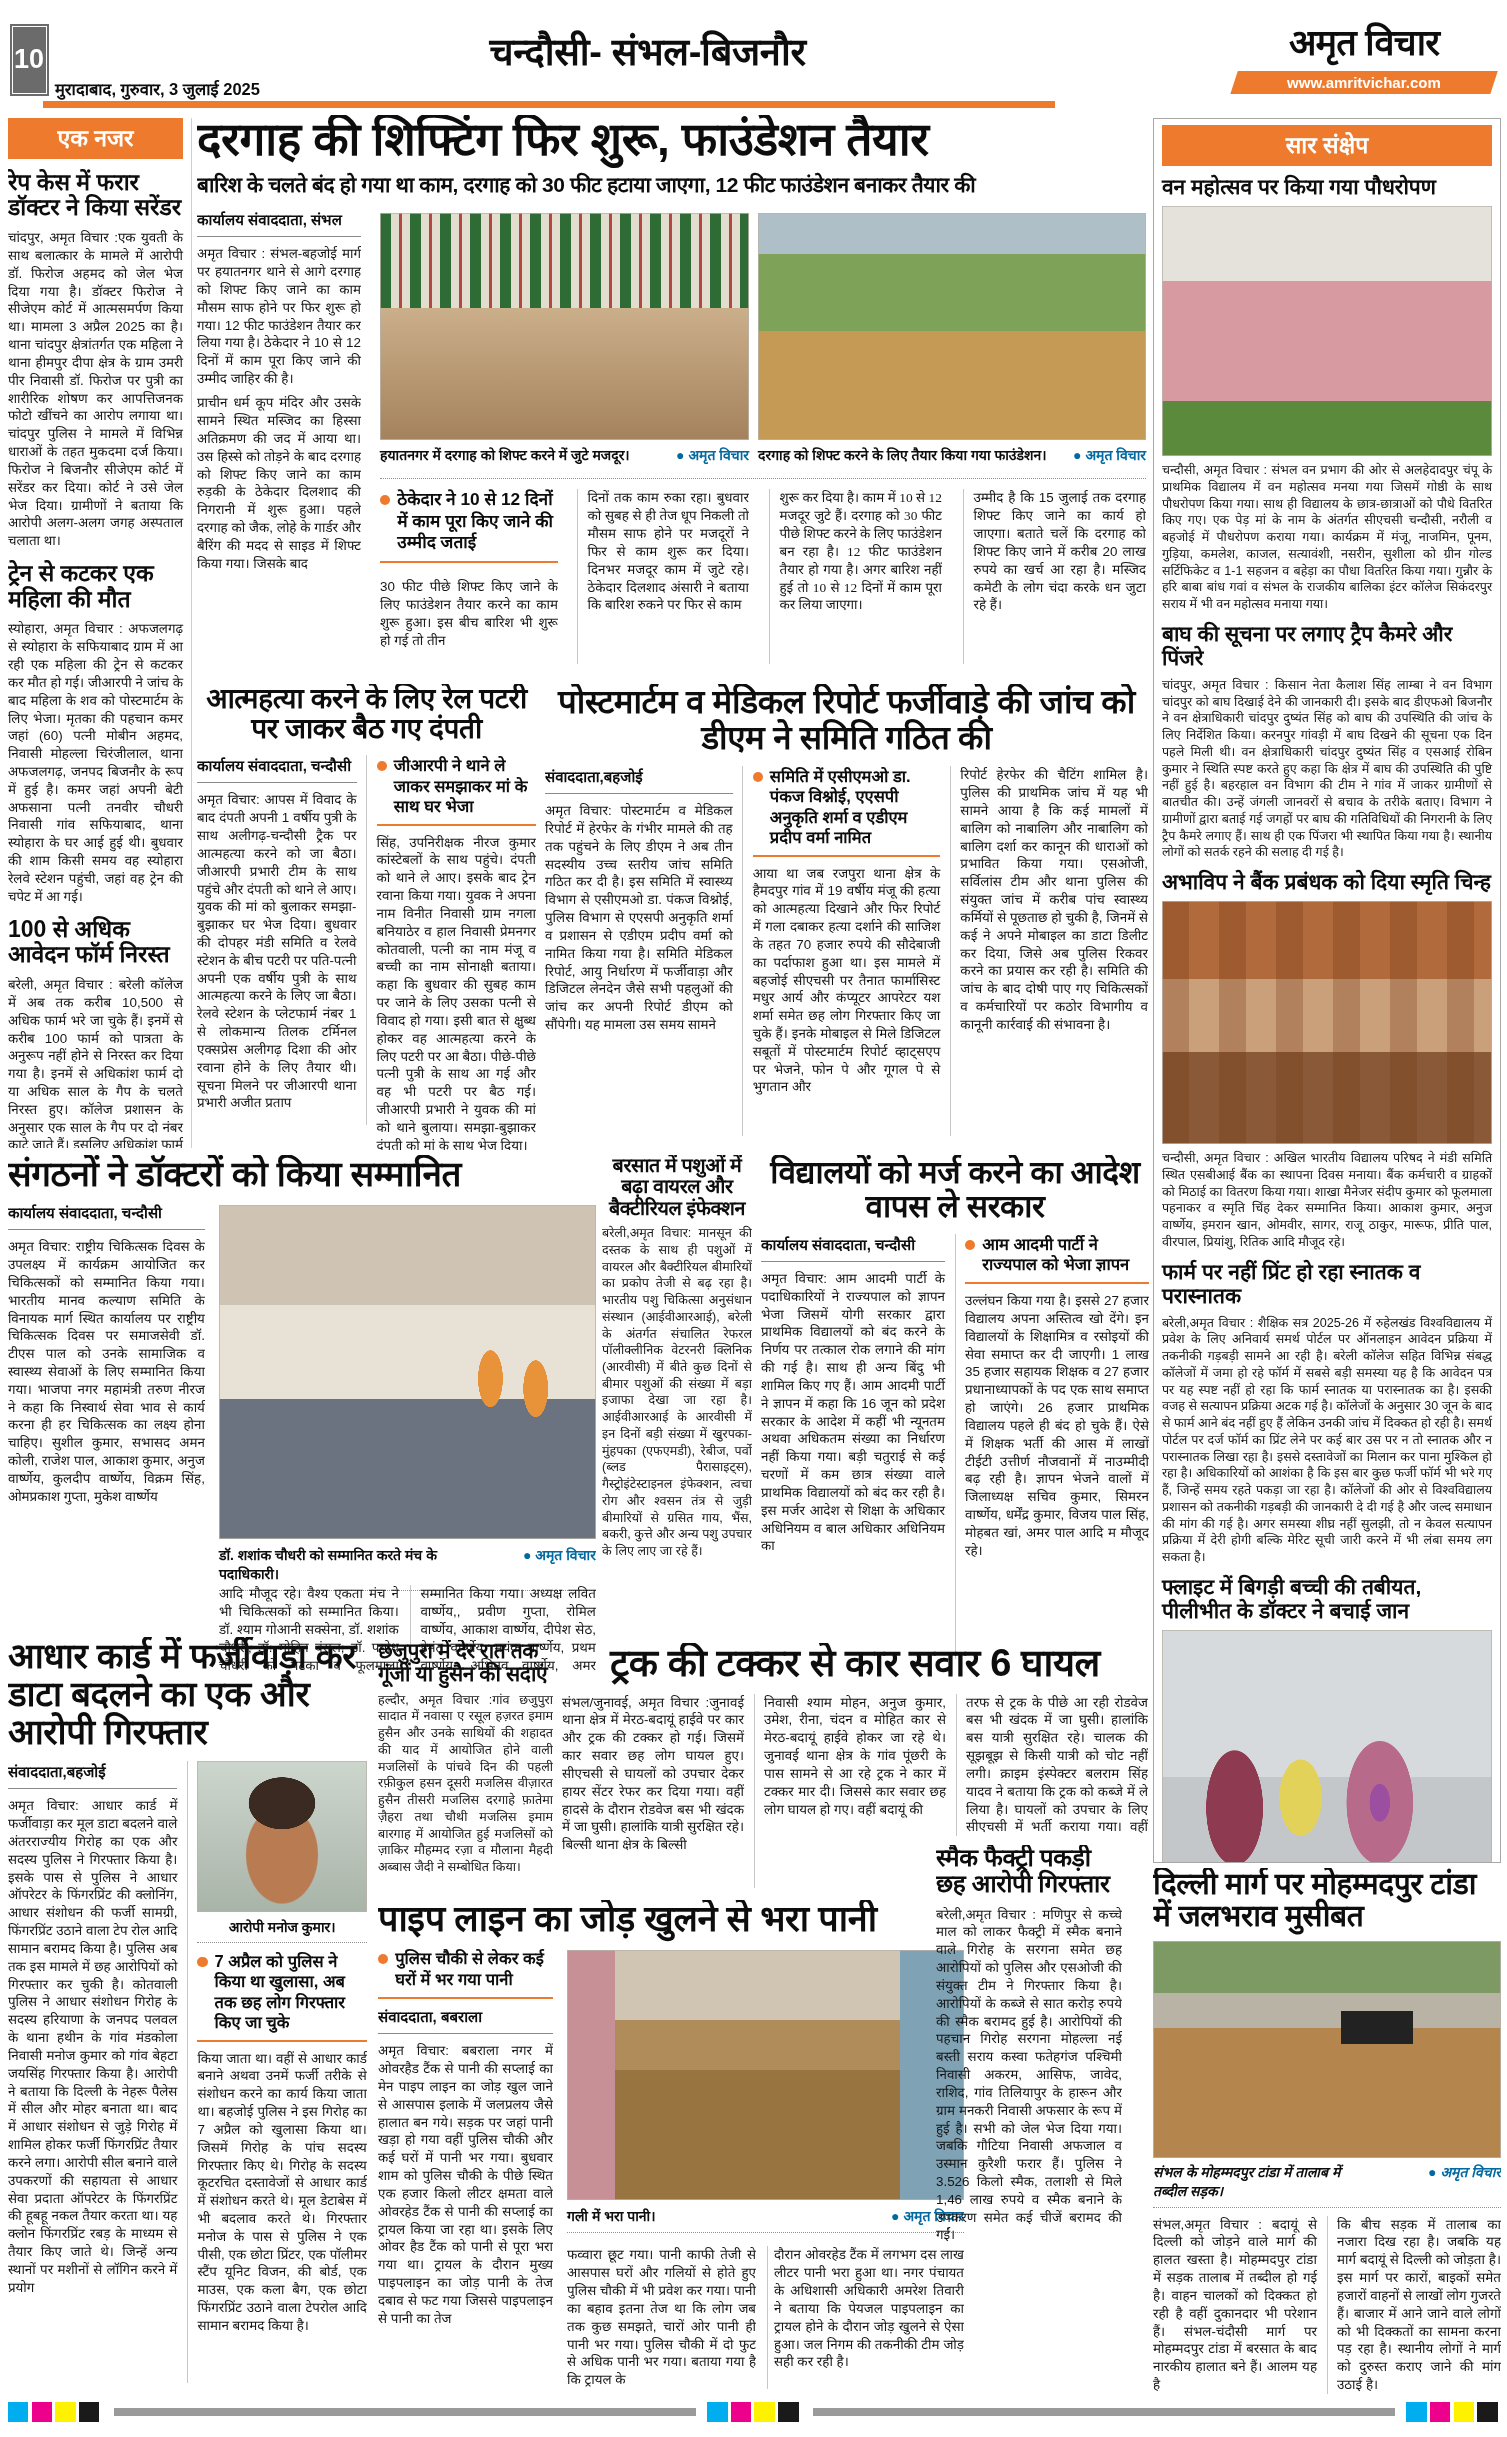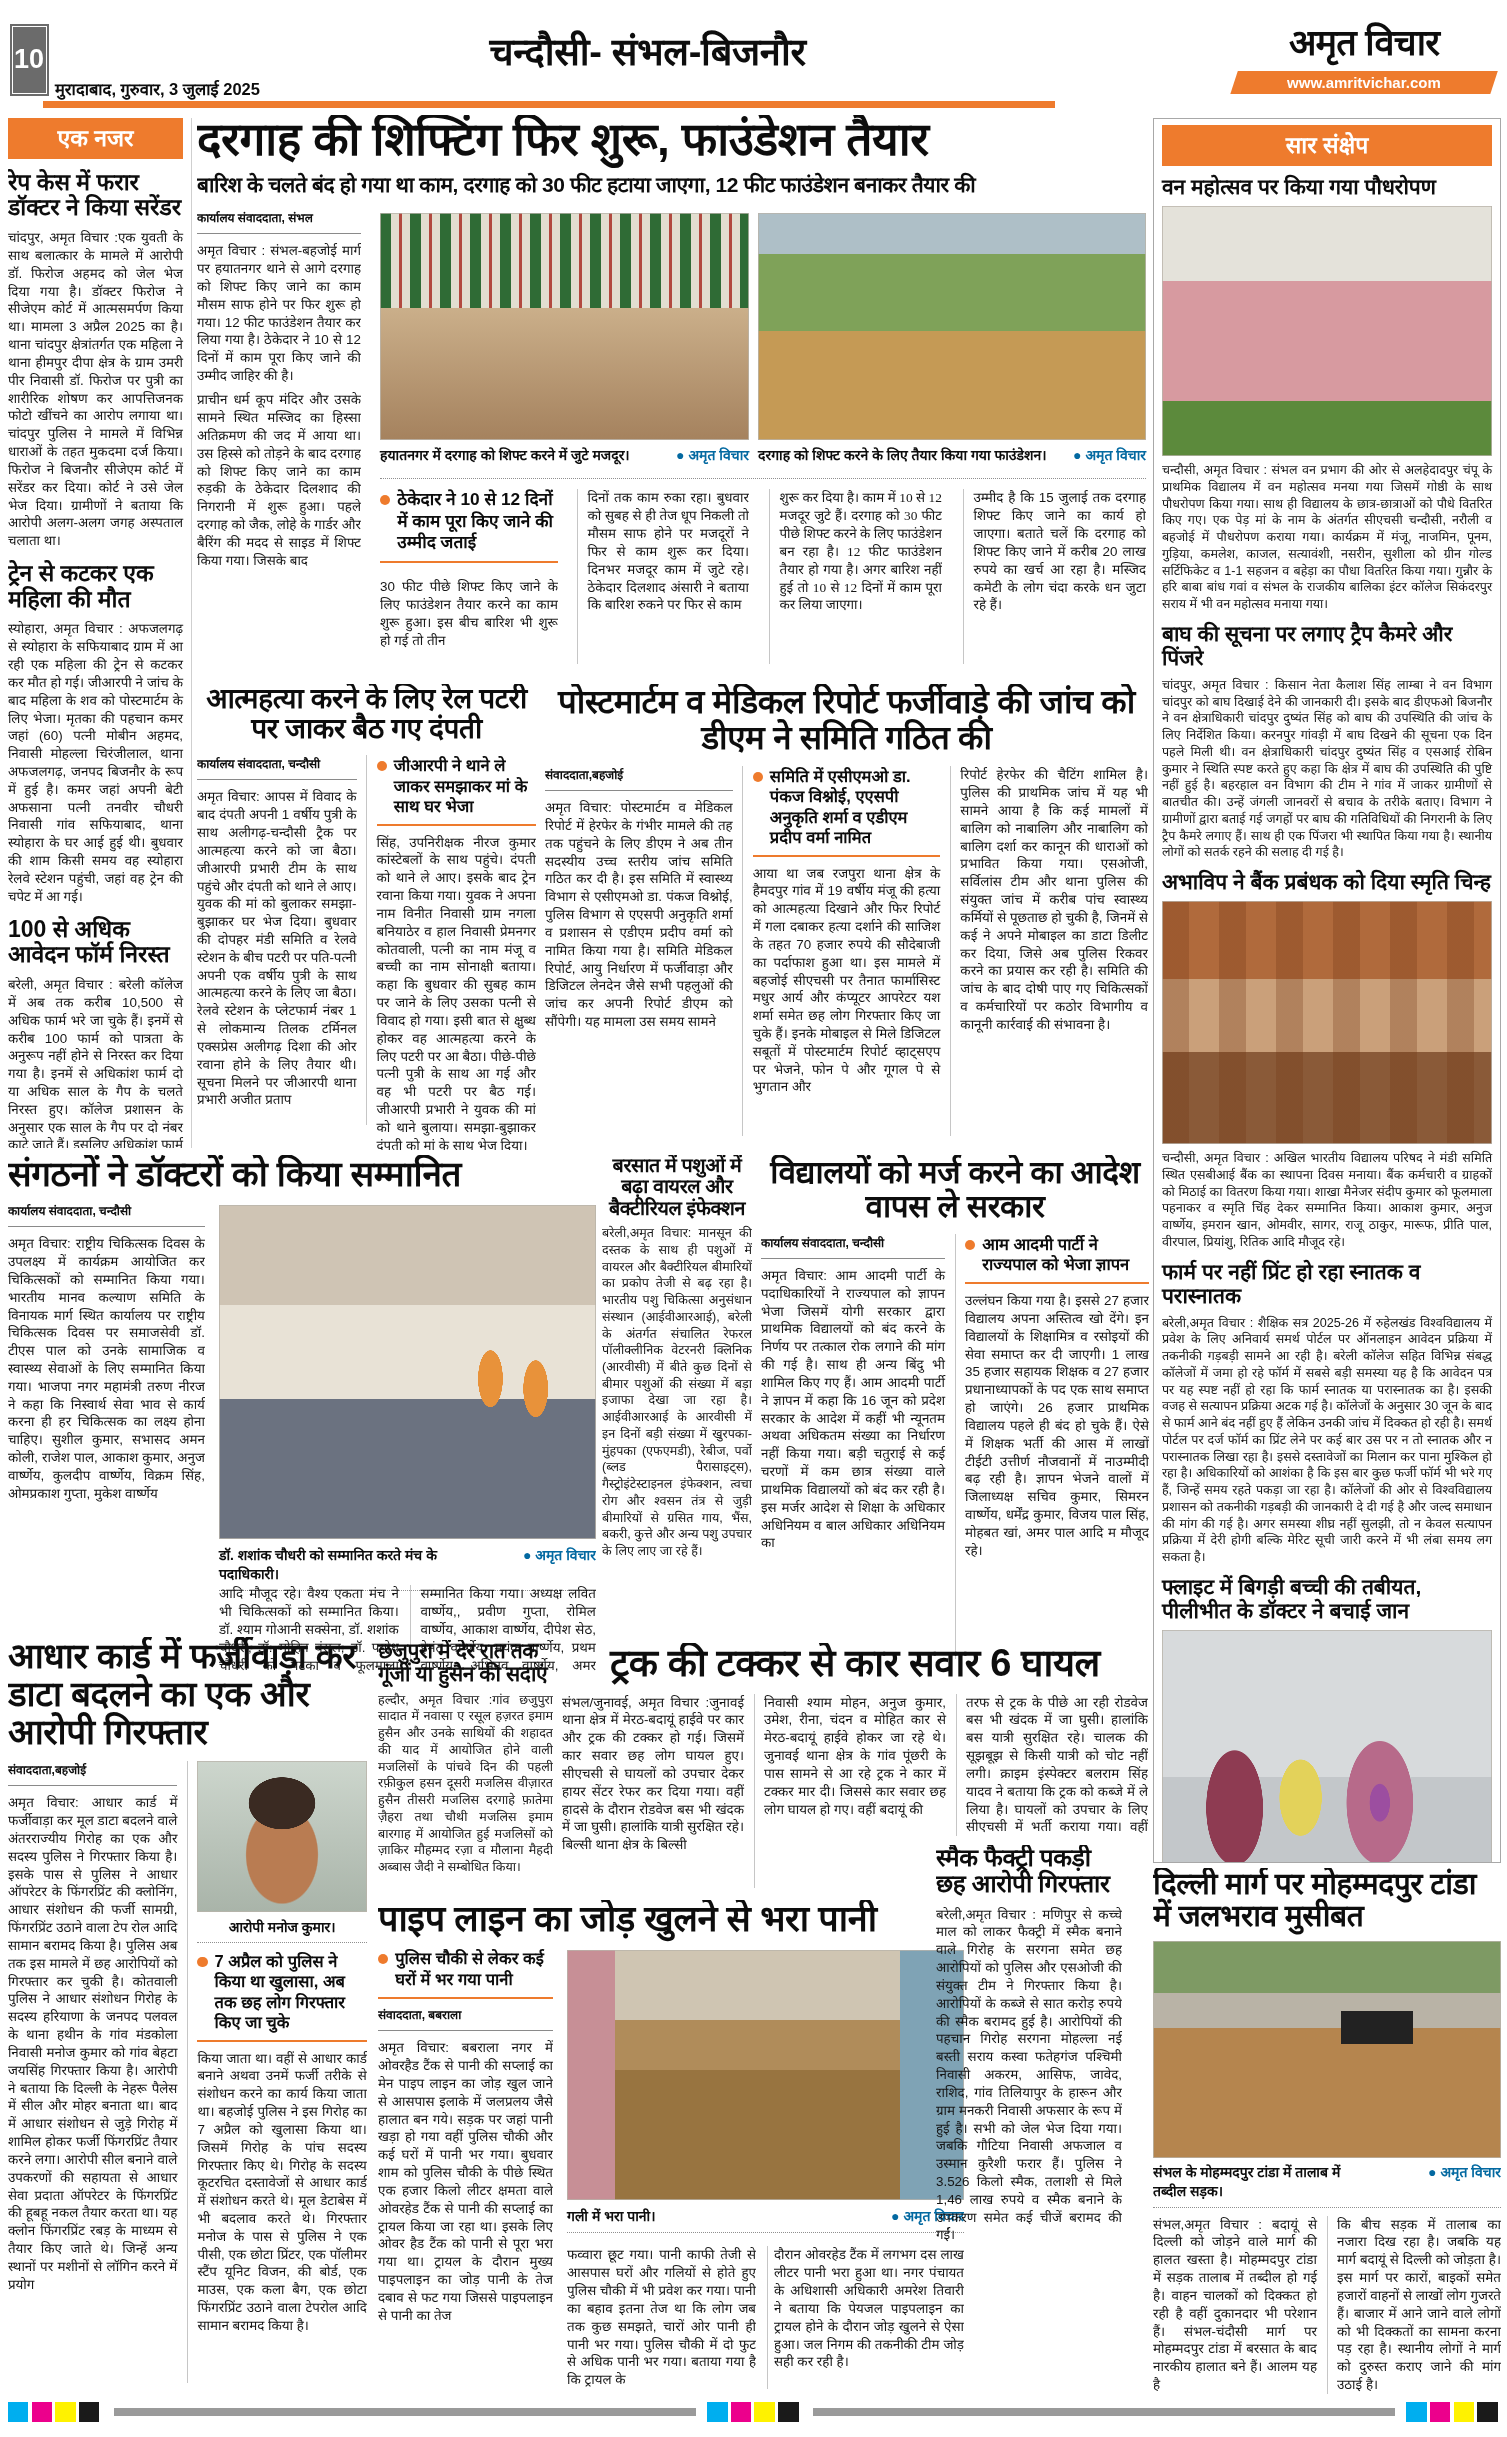--- a/index.html
+++ b/index.html
@@ -32,21 +32,21 @@
   }
   .masthead-ribbon > span { display:inline-block; transform:skewX(18deg); }
   .top-rule { position:absolute; left:43px; top:101px; width:1012px; height:7px; background:#ee7b2d; }
   
   .sec-bar {
     background:#ee7b2d; color:#fff; font-weight:800; text-align:center;
     font-size:23px; padding:3.2px 0 5.5px; 
   }
   .headline { font-weight:800; color:#0d0d0d; letter-spacing:-0.4px; line-height:1.08; }
   .byline {
-    font-weight:700; font-size:12px; color:#0d0d0d;
+    font-weight:700; font-size:15px; color:#0d0d0d;
     border-bottom:0.8px solid #8a8a8a; padding-bottom:7px; margin-bottom:7.9px;
   }
   .body-txt { font-size:13.4px; line-height:1.33; text-align:justify; color:#161616; }
   .body-txt.small { font-size:12.6px; }
   .cols { display:flex; align-items:stretch; }
   .cols > * { flex:1; min-width:0; }
   .cols > * + * { margin-left:9.5px; border-left:0.8px solid #c6c6c6; padding-left:9.5px; }
   .pq { border-bottom:2.4px solid #ee7b2d; padding-bottom:7.9px; margin-bottom:7.9px; display:flex; }
   .pq-dot { width:10.2px; height:10.2px; border-radius:50%; background:#ee7b2d; flex:0 0 10.2px; margin:5.5px 7px 0 0; }
   .pq-text { font-weight:800; font-size:17.3px; line-height:1.22; color:#0d0d0d; }
@@ -350,21 +350,21 @@
     <div>
       <div class="rr-title">फ्लाइट में बिगड़ी बच्ची की तबीयत, पीलीभीत के डॉक्टर ने बचाई जान</div>
       <div class="photo ph-family" style="width:100%; height:254px; margin-bottom:6.3px;"></div>
 
     </div>
   </div>
 
   <div class="abs" style="left:1153px; top:1868px; width:348px; height:526px; overflow:hidden;">
     <div class="headline" style="font-size:30px; margin-bottom:7.9px;">दिल्ली मार्ग पर मोहम्मदपुर टांडा में जलभराव मुसीबत</div>
     <div class="photo ph-road" style="width:100%; height:217px;"></div>
-    <div class="caption dotted-below" style="margin:4.7px 0 7.9px;">
+    <div class="caption dotted-below" style="margin:4.7px 0 7.9px;font-style:italic;">
       <span>संभल के मोहम्मदपुर टांडा में तालाब में तब्दील सड़क।</span>
       <span class="credit">● अमृत विचार</span>
     </div>
     <div class="cols" style="height:186px;">
       <div class="body-txt">संभल,अमृत विचार : बदायूं से दिल्ली को जोड़ने वाले मार्ग की हालत खस्ता है। मोहम्मदपुर टांडा में सड़क तालाब में तब्दील हो गई है। वाहन चालकों को दिक्कत हो रही है वहीं दुकानदार भी परेशान हैं। संभल-चंदौसी मार्ग पर मोहम्मदपुर टांडा में बरसात के बाद नारकीय हालात बने हैं। आलम यह है</div>
       <div class="body-txt">कि बीच सड़क में तालाब का नजारा दिख रहा है। जबकि यह मार्ग बदायूं से दिल्ली को जोड़ता है। इस मार्ग पर कारों, बाइकों समेत हजारों वाहनों से लाखों लोग गुजरते हैं। बाजार में आने जाने वाले लोगों को भी दिक्कतों का सामना करना पड़ रहा है। स्थानीय लोगों ने मार्ग को दुरुस्त कराए जाने की मांग उठाई है।</div>
     </div>
   </div>
 
   <div class="abs regstrip">

